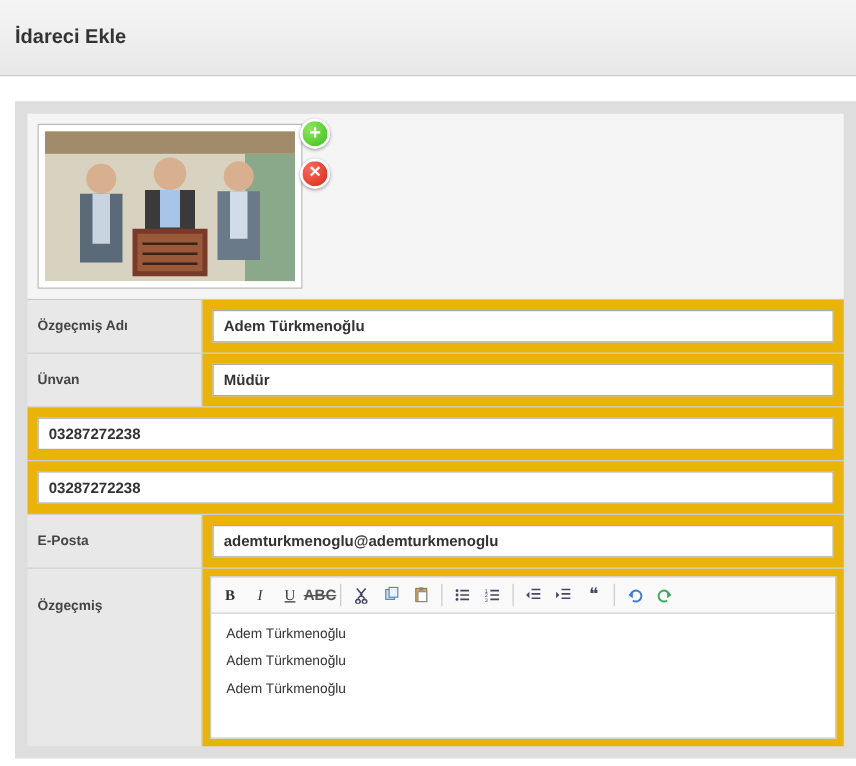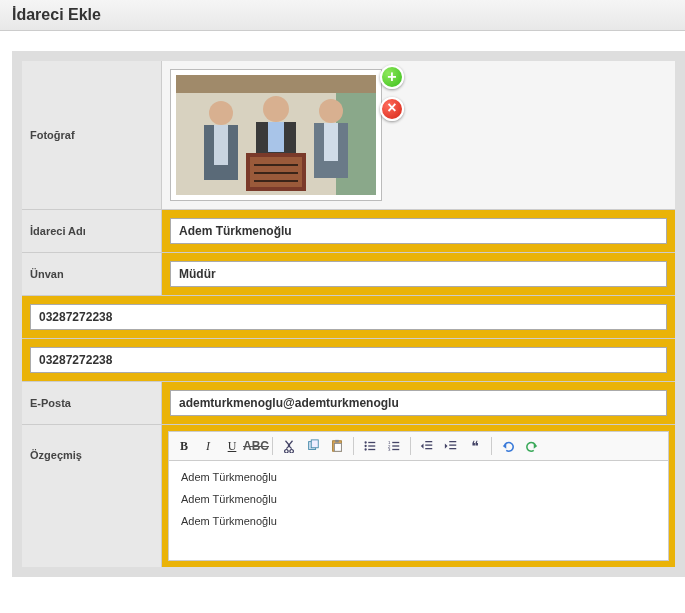--- a/index.html
+++ b/index.html
@@ -1,21 +1,21 @@
 <!DOCTYPE html>
 <html><head>
   <meta charset="utf-8">
   <style>
     * { box-sizing: border-box; margin: 0; padding: 0; }
     body { font-family: Arial, sans-serif; font-size: 12px; background: #fff; width: 685px; }
     
     .header {
       background: linear-gradient(to bottom, #f5f5f5, #e8e8e8);
       border-bottom: 1px solid #ccc;
-      padding: 6px 12px;
+      padding: 21px 12px;
     }
     .header h1 { font-size: 16px; font-weight: bold; color: #333; }
     
     .form-area {
       background: #dedede;
       padding: 10px;
       margin-top: 20px;
       margin-left: 12px;
     }
     
@@ -164,21 +164,20 @@
 </head>
 <body>
 
 <div class="header">
   <h1>İdareci Ekle</h1>
 </div>
 
 <div class="form-area">
 
   <div class="form-row">
-    <div class="label-cell">Fotoğraf</div>
     <div class="photo-cell">
       <div class="photo-frame">
         <svg class="photo-svg" viewBox="0 0 200 120">
           <rect x="0" y="0" width="200" height="120" fill="#d8d2c0"></rect>
           <rect x="0" y="0" width="200" height="18" fill="#a08a6a"></rect>
           <rect x="160" y="18" width="40" height="102" fill="#8aa88a"></rect>
 
           <circle cx="45" cy="38" r="12" fill="#d8b090"></circle>
           <rect x="28" y="50" width="34" height="55" fill="#5a6a78"></rect>
           <rect x="38" y="50" width="14" height="40" fill="#c8d4e0"></rect>
@@ -203,21 +202,21 @@
           <span>+</span>
         </div>
         <div class="circle-btn btn-remove">
           <span>×</span>
         </div>
       </div>
     </div>
   </div>
 
   <div class="form-row">
-    <div class="label-cell">İdareci Adı</div>
+    <div class="label-cell">Özgeçmiş Adı</div>
     <div class="input-cell">
       <input class="text-input" type="text" value="Adem Türkmenoğlu" style="">
     </div>
   </div>
 
   <div class="form-row">
     <div class="label-cell">Ünvan</div>
     <div class="input-cell">
       <input class="text-input" type="text" value="Müdür" style="">
     </div>

